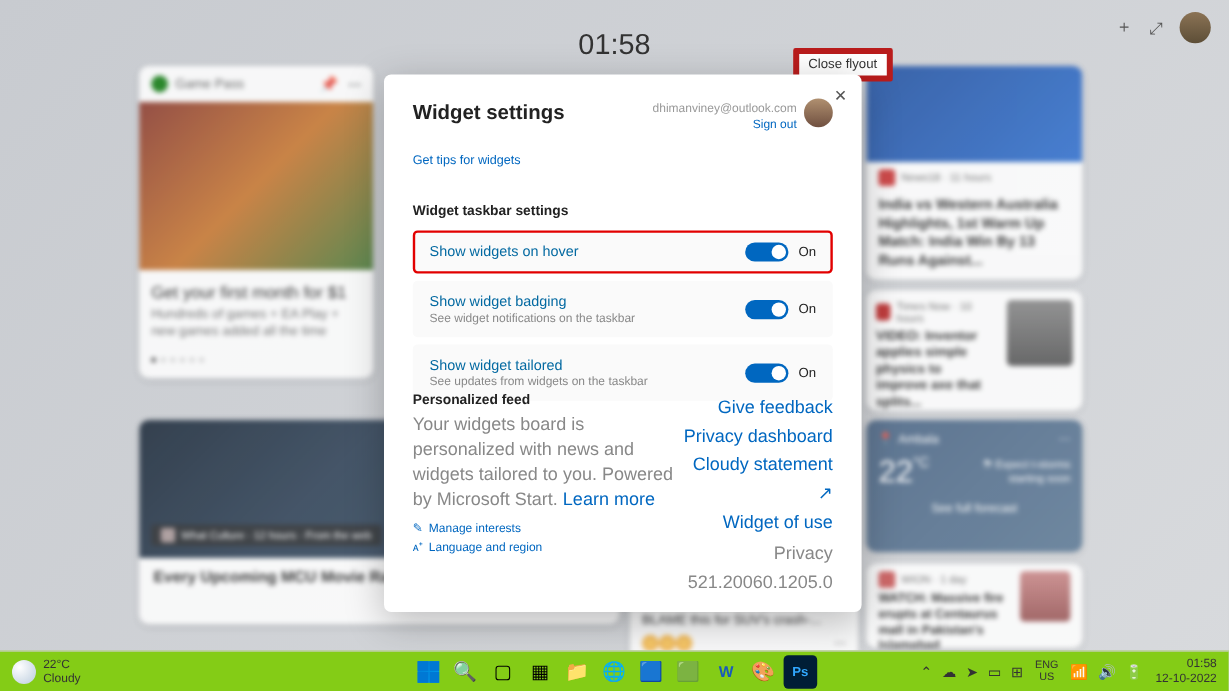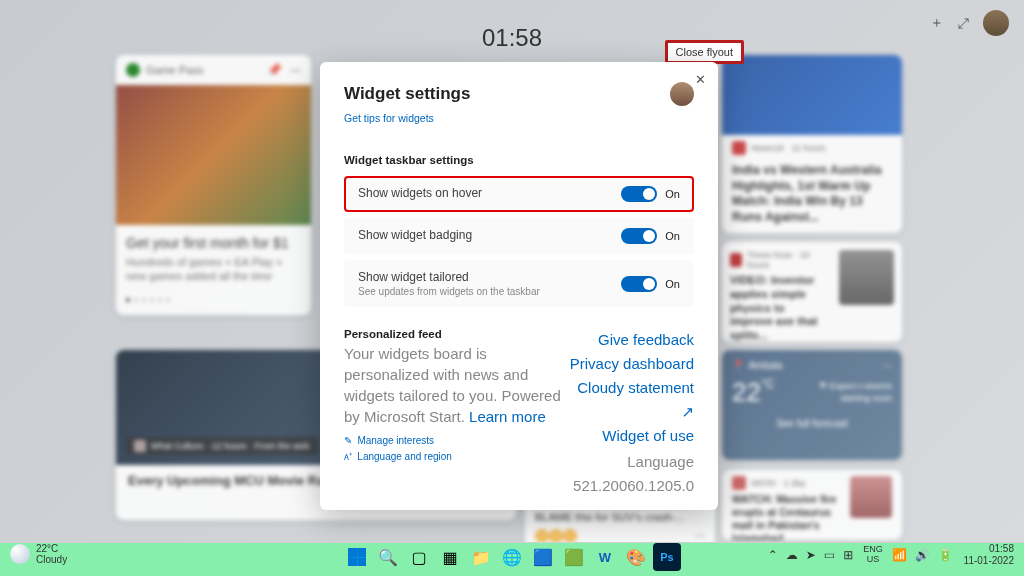--- a/index.html
+++ b/index.html
@@ -2,21 +2,21 @@
 <html><head>
 <meta charset="utf-8">
 <style>
 *{margin:0;padding:0;box-sizing:border-box;font-family:"Segoe UI",Arial,sans-serif}
 body{width:1024px;height:576px;overflow:hidden;background:#d4d6d9;position:relative}
 .widgets-bg{position:absolute;inset:0;background:linear-gradient(135deg,#c8cbd0 0%,#d8dadd 100%);filter:blur(0px)}
 .top-time{position:absolute;top:24px;left:50%;transform:translateX(-50%);font-size:24px;color:#333;font-weight:400}
 .top-controls{position:absolute;top:10px;right:15px;display:flex;align-items:center;gap:14px}
 .top-controls .plus,.top-controls .expand{color:#555;font-size:14px;cursor:pointer}
 .top-controls .avatar{width:26px;height:26px;border-radius:50%;background:linear-gradient(#8b7355,#5d4e37)}
-.close-tooltip{position:absolute;top:40px;right:280px;background:#fff;border:3px solid #b91c1c;padding:3px 8px;font-size:11px;border-radius:2px;color:#333;z-index:50}
+.close-tooltip{position:absolute;top:40px;right:280px;background:#fff;border:5px solid #b91c1c;padding:3px 8px;font-size:11px;border-radius:2px;color:#333;z-index:50}
 .card{position:absolute;background:#fff;border-radius:8px;box-shadow:0 2px 8px rgba(0,0,0,0.1);overflow:hidden}
 .card.blurred{filter:blur(2px);opacity:0.85}
 .gamepass{left:116px;top:55px;width:195px;height:260px}
 .gamepass-head{display:flex;align-items:center;padding:8px 10px;font-size:11px;color:#555}
 .gamepass-head .xicon{width:14px;height:14px;background:#107c10;border-radius:50%;margin-right:6px}
 .gamepass-head .pin{margin-left:auto;margin-right:8px;font-size:12px;color:#555}
 .gamepass-head .dots{color:#555;font-weight:bold}
 .gamepass-img{height:140px;background:linear-gradient(135deg,#8b3a2e 0%,#c9772f 50%,#4a7c3a 100%);position:relative}
 .gamepass-body{padding:10px}
 .gamepass-title{font-size:14px;color:#222;margin-bottom:4px}
@@ -54,45 +54,45 @@
 .seemore{position:absolute;left:560px;top:543px;background:#0067c0;color:#fff;font-size:11px;padding:4px 12px;border-radius:12px}
 .news4{left:722px;top:470px;width:180px;height:70px;display:flex;padding:6px 10px}
 .news4-body{flex:1}
 .news4-img{width:42px;height:42px;background:linear-gradient(#c88,#955);border-radius:4px;margin-left:6px}
 .dialog{position:absolute;left:320px;top:62px;width:398px;height:448px;background:#fff;border-radius:6px;box-shadow:0 8px 32px rgba(0,0,0,0.25);padding:22px 24px;z-index:100}
 .dialog-close{position:absolute;top:10px;right:12px;font-size:13px;color:#555;cursor:pointer}
 .dialog-avatar{position:absolute;top:20px;right:24px;width:24px;height:24px;border-radius:50%;background:linear-gradient(#b09070,#705040)}
 .dialog-usertext{position:absolute;top:22px;right:54px;text-align:right;font-size:10px;line-height:1.4}
 .dialog-usertext .email{color:#999}
 .dialog-usertext .signout{color:#0067c0;cursor:pointer}
-.dialog h2{font-size:17px;font-weight:600;color:#222;margin-bottom:4px}
+.dialog h2{font-size:17px;font-weight:600;color:#222;margin-bottom:20px}
 .dialog .subtitle{font-size:10.5px;color:#888;margin-bottom:3px}
 .dialog .tips-link{font-size:10.5px;color:#0067c0;cursor:pointer;margin-bottom:16px;display:inline-block}
 .section-label{font-size:11.5px;font-weight:600;color:#222;margin-bottom:10px;margin-top:14px}
 .setting-row{background:#fafafa;border-radius:4px;padding:10px 14px;margin-bottom:6px;display:flex;align-items:center}
 .setting-row.highlighted{border:2.5px solid #e20000;padding:8px 12px}
 .setting-text{flex:1}
-.setting-title{font-size:12px;color:#404040;margin-bottom:2px}
+.setting-title{font-size:12px;color:#0369a1;margin-bottom:2px}
 .setting-desc{font-size:10px;color:#888}
 .toggle{width:36px;height:16px;background:#0067c0;border-radius:10px;position:relative;margin-right:8px;cursor:pointer}
 .toggle::after{content:"";position:absolute;right:2px;top:2px;width:12px;height:12px;background:#fff;border-radius:50%}
 .toggle-label{font-size:11px;color:#222}
 .dialog-footer{position:absolute;bottom:12px;left:24px;right:24px;display:flex;justify-content:space-between}
 .footer-left{max-width:220px}
 .footer-title{font-size:11.5px;font-weight:600;color:#222;margin-bottom:3px}
 .footer-desc{font-size:15px;color:#888;line-height:1.4;margin-bottom:6px}
 .footer-desc .lm{color:#0067c0;cursor:pointer}
 .footer-links{font-size:10px;color:#0067c0;line-height:1.6}
 .footer-links .flink{display:flex;align-items:center;gap:5px;cursor:pointer}
 .footer-links .ficon{font-size:10px}
 .footer-right{text-align:right;font-size:15px;line-height:1.6}
 .footer-right .rlink{color:#0067c0;cursor:pointer;display:block}
 .footer-right .version-label{color:#888;margin-top:2px}
 .footer-right .version{color:#888}
-.taskbar{position:absolute;bottom:0;left:0;right:0;height:34px;background:#86efac;border-top:1px solid #d0d0d0;display:flex;align-items:flex-start;z-index:200}
+.taskbar{position:absolute;bottom:0;left:0;right:0;height:34px;background:#84cc16;border-top:1px solid #d0d0d0;display:flex;align-items:center;z-index:200}
 .tb-weather{display:flex;align-items:center;padding:0 10px;gap:6px;cursor:pointer}
 .tb-weather-icon{width:20px;height:20px;background:radial-gradient(circle at 30% 30%,#fff,#bcd);border-radius:50%}
 .tb-weather-text{font-size:10px;line-height:1.1;color:#333}
 .tb-center{position:absolute;left:50%;transform:translateX(-50%);display:flex;gap:3px}
 .tb-icon{width:28px;height:28px;border-radius:4px;display:flex;align-items:center;justify-content:center;cursor:pointer;font-size:16px}
 .tb-start{background:linear-gradient(135deg,#0078d4,#00a4ef);width:18px;height:18px;display:grid;grid-template:1fr 1fr/1fr 1fr;gap:1px}
 .tb-start span{background:#0078d4}
 .tb-right{margin-left:auto;display:flex;align-items:center;gap:10px;padding-right:10px;font-size:10px;color:#333}
 .tb-tray{display:flex;gap:8px;align-items:center}
 .tb-tray span{cursor:pointer;font-size:12px}
@@ -200,36 +200,41 @@
         <span>WION · 1 day</span>
       </div>
     <div style="font-size:10.5px;font-weight:600;color:#222;line-height:1.25">WATCH: Massive fire erupts at Centaurus mall in Pakistan's Islamabad</div>
   </div>
   <div class="news4-img"></div>
 </div>
 
 <div class="dialog">
   <span class="dialog-close">✕</span>
   <div class="dialog-avatar"></div>
+  <div class="dialog-usertext">
+    <div class="email">dhimanviney@outlook.com</div>
+    <div class="signout">Sign out</div>
+  </div>
   <h2>Widget settings</h2>
   <span class="tips-link">Get tips for widgets</span>
 
   <div class="section-label">Widget taskbar settings</div>
 
   <div class="setting-row highlighted">
     <div class="setting-text">
       <div class="setting-title">Show widgets on hover</div>
     </div>
     <div class="toggle"></div>
     <span class="toggle-label">On</span>
   </div>
 
   <div class="setting-row">
     <div class="setting-text">
       <div class="setting-title">Show widget badging</div>
+      <div class="setting-desc">See widget notifications on the taskbar</div>
     </div>
     <div class="toggle"></div>
     <span class="toggle-label">On</span>
   </div>
 
   <div class="setting-row">
     <div class="setting-text">
       <div class="setting-title">Show widget tailored</div>
       <div class="setting-desc">See updates from widgets on the taskbar</div>
     </div>
@@ -250,21 +255,21 @@
             <span class="ficon">ᴀ⁺</span>
             <span>Language and region</span>
           </div>
       </div>
     </div>
     <div class="footer-right">
       <span class="rlink">Give feedback</span>
       <span class="rlink">Privacy dashboard</span>
       <span class="rlink">Cloudy statement  ↗</span>
       <span class="rlink">Widget of use</span>
-      <div class="version-label">Language</div>
+      <div class="version-label">Privacy</div>
       <div class="version">521.20060.1205.0</div>
     </div>
   </div>
 </div>
 
 <div class="watermark" style="left:380px;top:150px">geekermag.com</div>
 <div class="watermark" style="left:560px;top:300px">geekermag.com</div>
 
 <div class="taskbar">
   <div class="tb-weather">
@@ -306,16 +311,16 @@
         <div>ENG</div>
         <div>US</div>
       </div>
     <div class="tb-tray">
       <span>📶</span>
       <span>🔊</span>
       <span>🔋</span>
     </div>
     <div class="tb-clock">
         <div>01:58</div>
-        <div>11-01-2022</div>
+        <div>12-10-2022</div>
       </div>
   </div>
 </div>
 
 </body></html>

